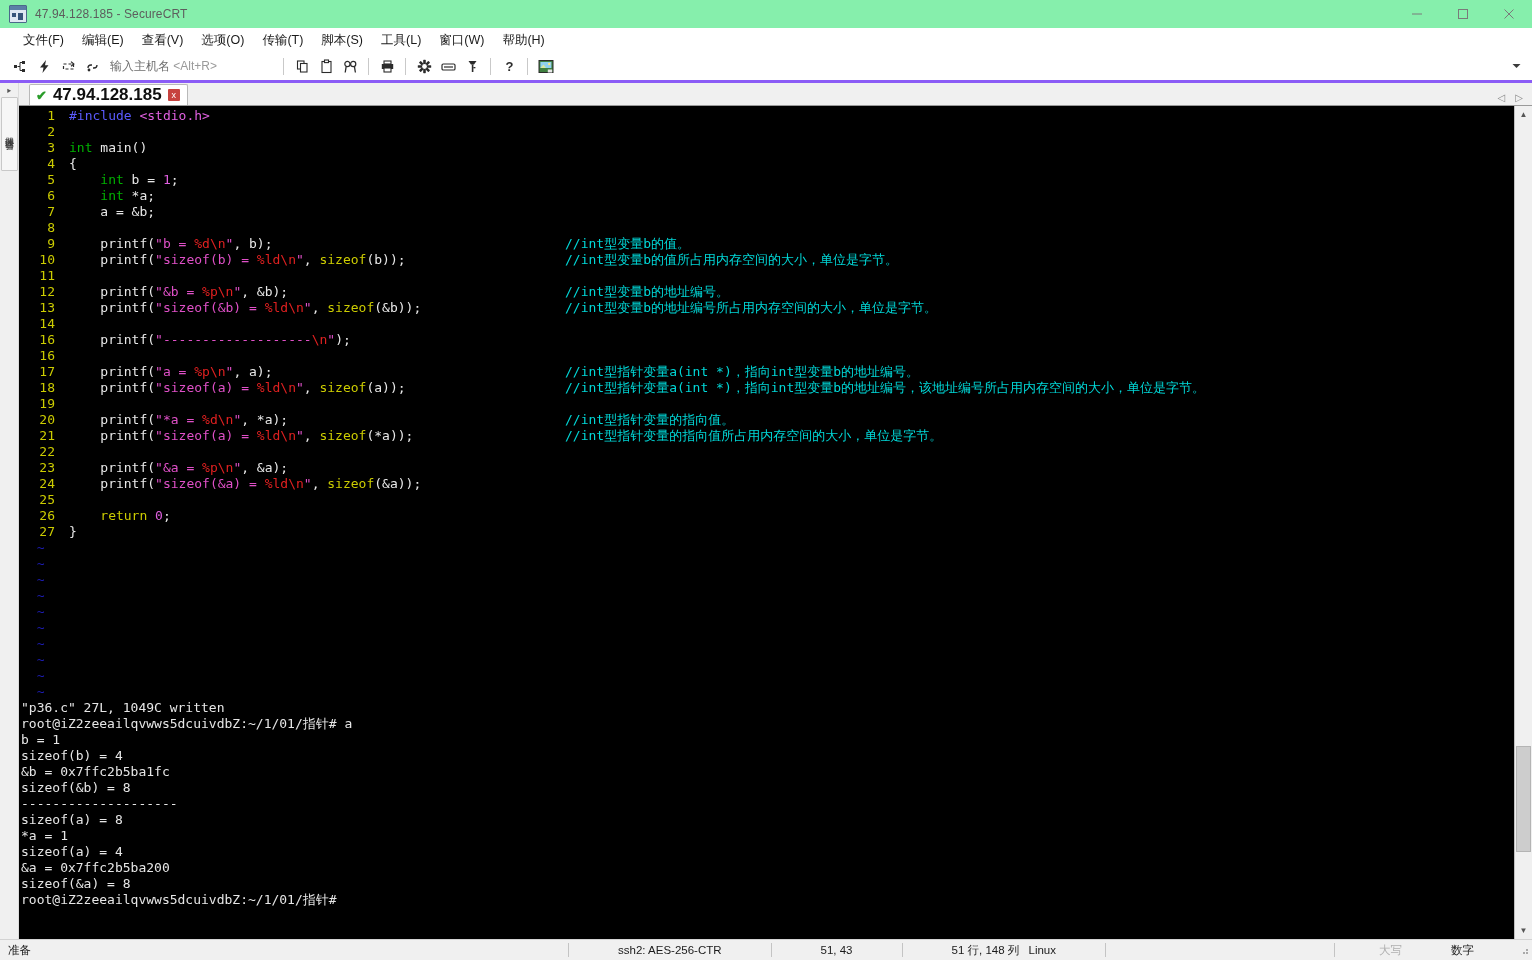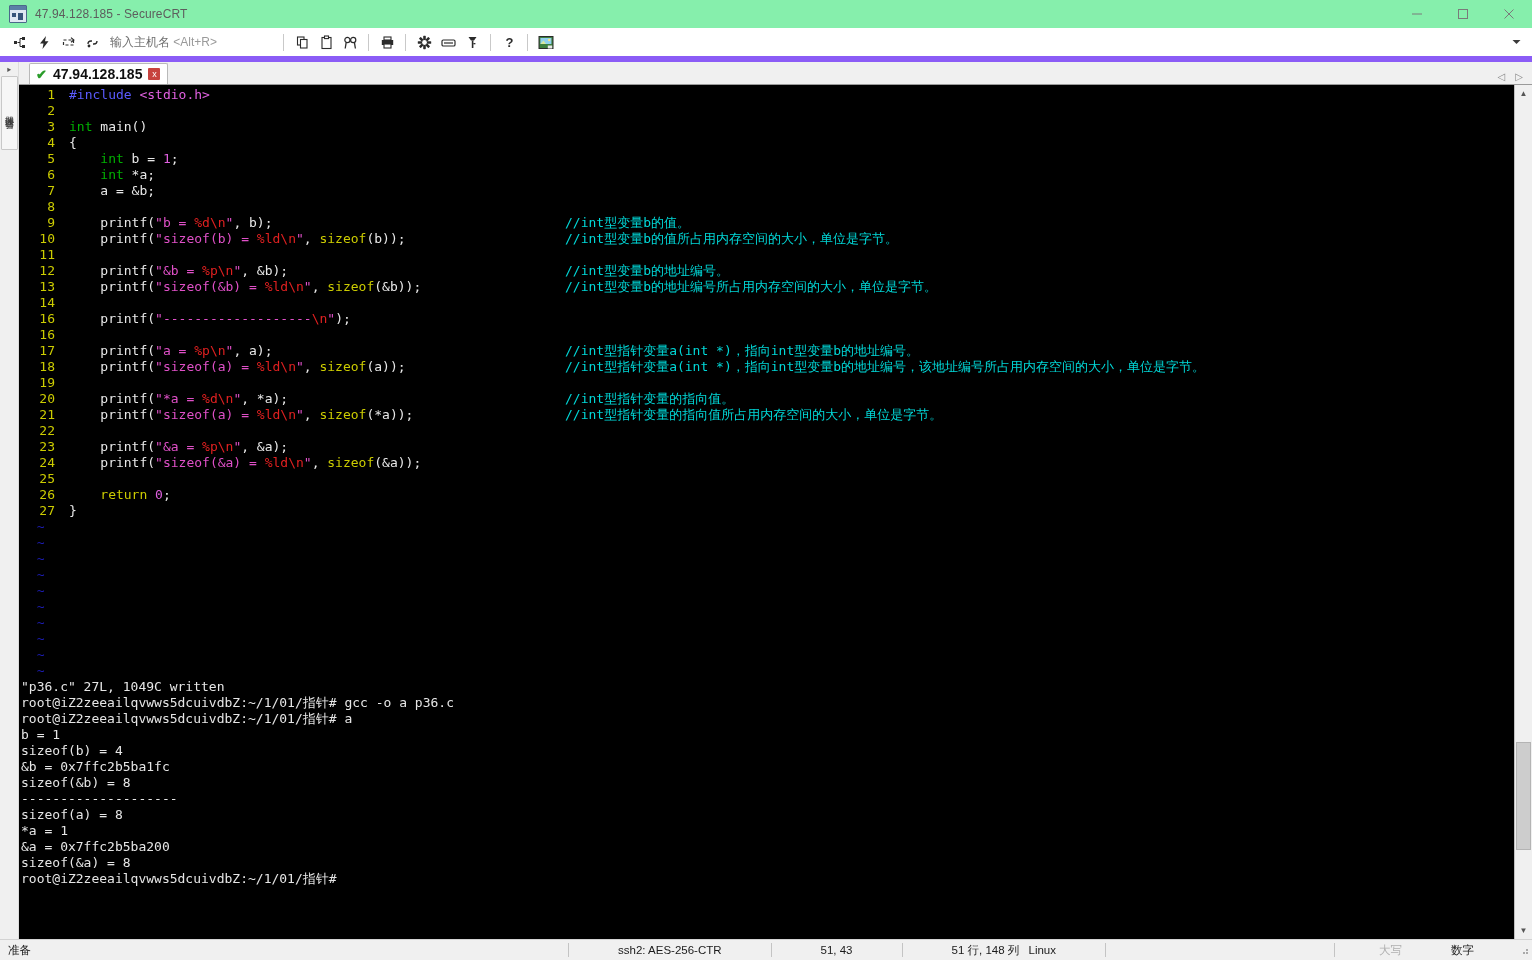--- a/index.html
+++ b/index.html
@@ -22,21 +22,21 @@
   .tb-spacer{flex:1;}
   .wbtn{width:46px;height:28px;display:flex;align-items:center;justify-content:center;}
   .wbtn svg{display:block;}
 
   
   .menubar{height:24px;background:#ffffff;display:flex;align-items:center;padding-left:14px;flex:0 0 24px;}
   .menu-item{font-size:12.5px;color:#1a1a1a;padding:2px 9px;white-space:nowrap;}
 
   
   .toolbar{height:28px;background:#ffffff;display:flex;align-items:center;padding-left:8px;flex:0 0 28px;
-           border-bottom:6px solid #8b5cf6;}
+           border-bottom:3px solid #8b5cf6;}
   .tbtn{width:24px;height:24px;display:flex;align-items:center;justify-content:center;color:#2b2b2b;}
   .tbtn svg{display:block;}
   .tsep{width:1px;height:17px;background:#c9c9c9;margin:0 6px;}
   .hostbox{font-size:12px;color:#6e6e6e;margin-left:6px;white-space:nowrap;}
   .hostbox .dim{color:#9a9a9a;}
   .tb-right{margin-left:auto;display:flex;align-items:center;padding-right:4px;}
 
   
   .bodyrow{flex:1;display:flex;min-height:0;background:#f0f0f0;}
   .sidebar{width:18px;background:#f0f0f0;flex:0 0 18px;padding-top:4px;display:flex;flex-direction:column;align-items:center;
@@ -47,21 +47,21 @@
                   line-height:9px;white-space:nowrap;}
   .side-arrow{font-size:8px;color:#555;margin-top:0px;}
 
   .mainarea{flex:1;display:flex;flex-direction:column;min-width:0;}
 
   
   .tabstrip{height:22px;background:#f0f0f0;display:flex;align-items:flex-end;flex:0 0 22px;padding-left:10px;}
   .stab{height:20px;background:#ffffff;border:1px solid #b9b9b9;border-bottom:none;
         display:flex;align-items:center;padding:0 7px 0 6px;gap:6px;border-radius:2px 2px 0 0;}
   .stab .chk{color:#2a9c2a;font-size:13px;font-weight:bold;line-height:1;}
-  .stab .lbl{font-size:14px;color:#101010;font-weight:bold;text-align:right;}
+  .stab .lbl{font-size:17px;color:#101010;font-weight:bold;text-align:right;}
   .stab .xbtn{width:12px;height:12px;background:#c7433f;color:#ffffff;font-size:9px;line-height:12px;
               text-align:center;border-radius:1px;font-family:"Liberation Sans",sans-serif;}
   .tabnav{margin-left:auto;display:flex;align-items:center;gap:10px;padding:0 9px 2px 0;color:#8a8a8a;font-size:10px;}
 
   
   .termwrap{flex:1;display:flex;min-height:0;background:#f9a8d4;border-top:1px solid #9a9a9a;}
   .term{flex:1;background:#000000;overflow:hidden;position:relative;
         font-family:"DejaVu Sans Mono","Liberation Mono",monospace;font-size:13px;line-height:16px;
         padding:2px 0 0 2px;min-width:0;}
   .ln{white-space:pre;height:16px;}
@@ -121,20 +121,31 @@
         </svg>
     </div>
     <div class="wbtn">
       <svg width="12" height="12" viewBox="0 0 12 12">
           <line x1="1.5" y1="1.5" x2="10.5" y2="10.5" stroke="#7a7a7a" stroke-width="1"></line>
           <line x1="10.5" y1="1.5" x2="1.5" y2="10.5" stroke="#7a7a7a" stroke-width="1"></line>
         </svg>
     </div>
   </div>
 
+  <div class="menubar">
+    <div class="menu-item">文件(F)</div>
+    <div class="menu-item">编辑(E)</div>
+    <div class="menu-item">查看(V)</div>
+    <div class="menu-item">选项(O)</div>
+    <div class="menu-item">传输(T)</div>
+    <div class="menu-item">脚本(S)</div>
+    <div class="menu-item">工具(L)</div>
+    <div class="menu-item">窗口(W)</div>
+    <div class="menu-item">帮助(H)</div>
+  </div>
 
   <div class="toolbar">
     <div class="tbtn">
       <svg width="15" height="15" viewBox="0 0 15 15">
         <rect x="1" y="6" width="3" height="3" fill="#2b2b2b"></rect>
         <rect x="9" y="2" width="3" height="3" fill="#2b2b2b"></rect>
         <rect x="9" y="10" width="3" height="3" fill="#2b2b2b"></rect>
         <path d="M4.5 7.5 H7 V3.5 H9" stroke="#2b2b2b" stroke-width="1" fill="none"></path>
         <path d="M7 7.5 V11.5 H9" stroke="#2b2b2b" stroke-width="1" fill="none"></path>
       </svg>
@@ -296,29 +307,29 @@
             <div class="ln"><span class="tilde">  ~</span></div>
             <div class="ln"><span class="tilde">  ~</span></div>
             <div class="ln"><span class="tilde">  ~</span></div>
             <div class="ln"><span class="tilde">  ~</span></div>
             <div class="ln"><span class="tilde">  ~</span></div>
             <div class="ln"><span class="tilde">  ~</span></div>
             <div class="ln"><span class="tilde">  ~</span></div>
             <div class="ln"><span class="tilde">  ~</span></div>
             <div class="ln"><span class="tilde">  ~</span></div>
             <div class="ln c-out">"p36.c" 27L, 1049C written</div>
-            <div class="ln c-out">root@iZ2zeeailqvwws5dcuivdbZ:~/1/01/指针# gcc -o a p36.c</div>
             <div class="ln c-out">root@iZ2zeeailqvwws5dcuivdbZ:~/1/01/指针# a</div>
             <div class="ln c-out">b = 1</div>
             <div class="ln c-out">sizeof(b) = 4</div>
             <div class="ln c-out">&amp;b = 0x7ffc2b5ba1fc</div>
             <div class="ln c-out">sizeof(&amp;b) = 8</div>
             <div class="ln c-out">--------------------</div>
             <div class="ln c-out">sizeof(a) = 8</div>
             <div class="ln c-out">*a = 1</div>
+            <div class="ln c-out">sizeof(a) = 4</div>
             <div class="ln c-out">&amp;a = 0x7ffc2b5ba200</div>
             <div class="ln c-out">sizeof(&amp;a) = 8</div>
             <div class="ln c-out">root@iZ2zeeailqvwws5dcuivdbZ:~/1/01/指针#</div>
           </div>
         <div class="vscroll">
           <div class="sc-btn">▲</div>
           <div class="sc-track">
             <div class="sc-thumb" style="top:78%;height:13%;"></div>
           </div>
           <div class="sc-btn">▼</div>

